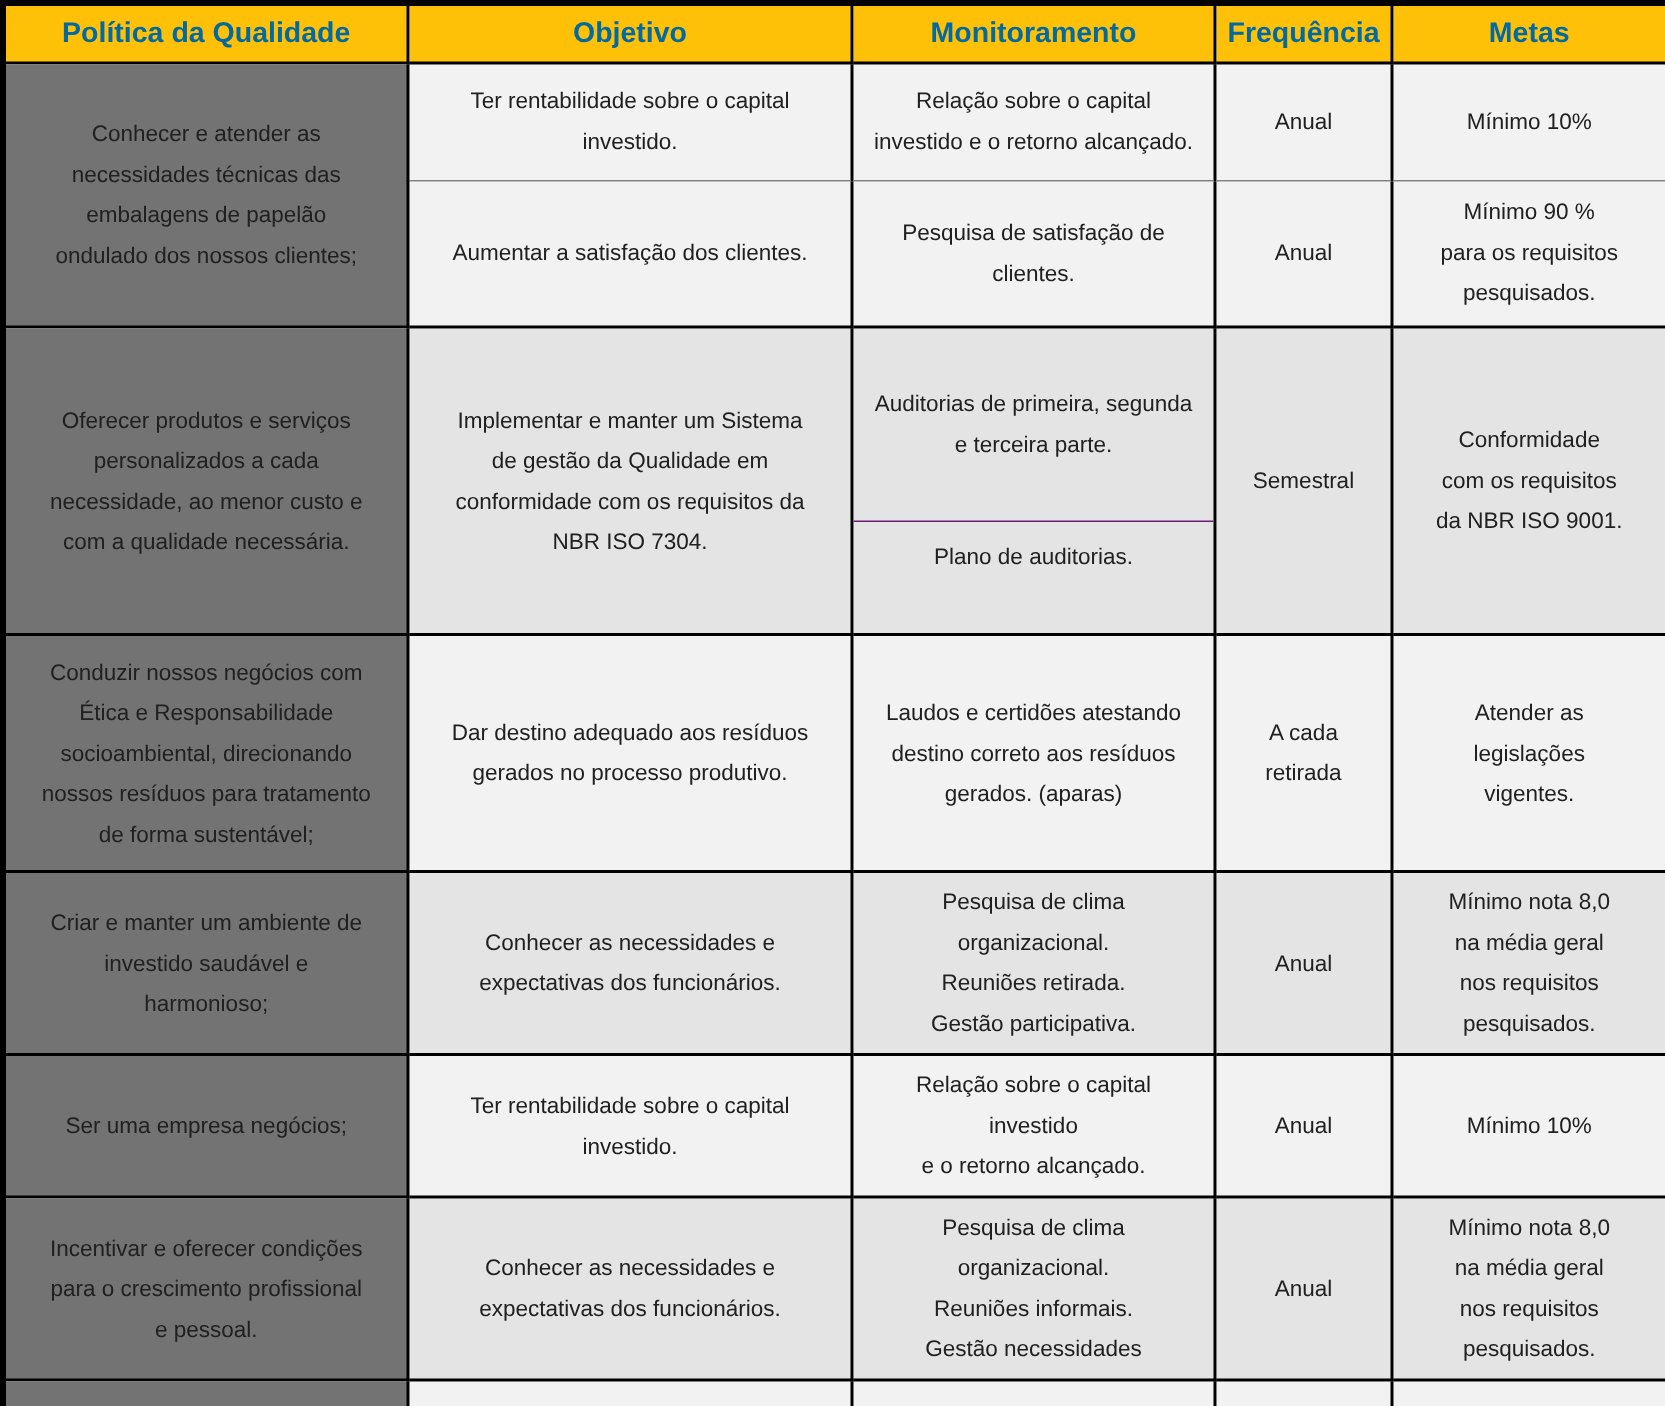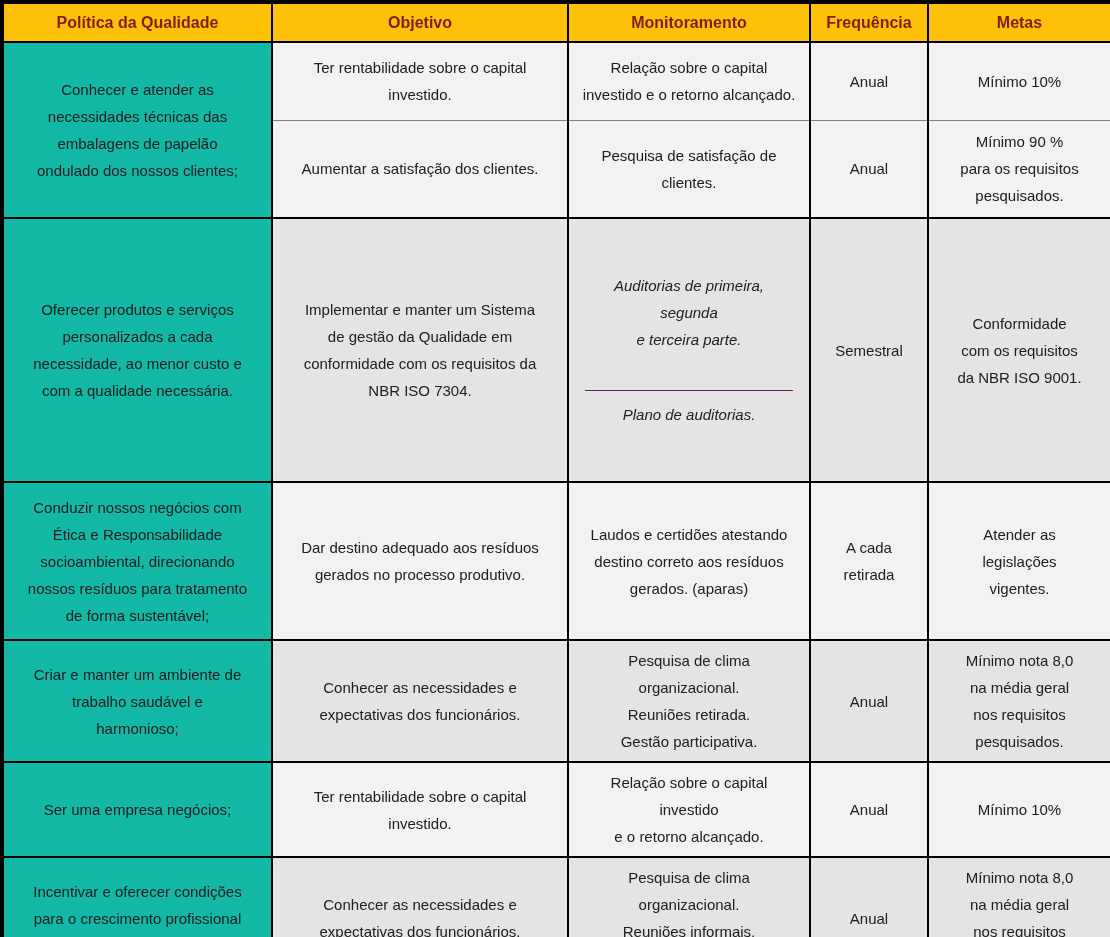--- a/index.html
+++ b/index.html
@@ -24,37 +24,37 @@
     padding: 6px 10px;
     font-size: 15px;
     line-height: 1.8;
     color: #202020;
     white-space: pre-line;
     overflow: hidden;
   }
   thead th {
     background: #ffc107;
     font-weight: bold;
-    font-size: 16px;
-    color: #7f1d1d;
+    font-size: 19px;
+    color: #0369a1;
     height: 40px;
     padding: 4px 6px;
     line-height: 1.25;
     white-space: normal;
   }
-  td.policy { background: #14b8a6; }
+  td.policy { background: #737373; }
   tr.light td:not(.policy) { background: #f2f2f2; }
   tr.dark  td:not(.policy) { background: #e4e4e4; }
 
   
   tr.sub-top td:not(.policy)    { border-bottom: 1px solid #808080; }
   tr.sub-bottom td              { border-top: 1px solid #808080; }
 
   
-  td.split { padding: 16px; font-style: italic; }
+  td.split { padding: 0; }
   td.split .part {
     padding: 10px 10px;
     min-height: 72px;
     display: flex;
     align-items: center;
     justify-content: center;
   }
   td.split .part.divided {
     border-top: 1px solid #701a75;
     min-height: 46px;
@@ -147,21 +147,21 @@
 gerados. (aparas)</td>
       <td>A cada
 retirada</td>
       <td>Atender as
 legislações
 vigentes.</td>
     </tr>
 
     <tr class="dark">
       <td class="policy">Criar e manter um ambiente de
-trabalho saudável e
+investido saudável e
 harmonioso;</td>
       <td>Conhecer as necessidades e
 expectativas dos funcionários.</td>
       <td>Pesquisa de clima organizacional.
 Reuniões retirada.
 Gestão participativa.</td>
       <td>Anual</td>
       <td>Mínimo nota 8,0
 na média geral
 nos requisitos

